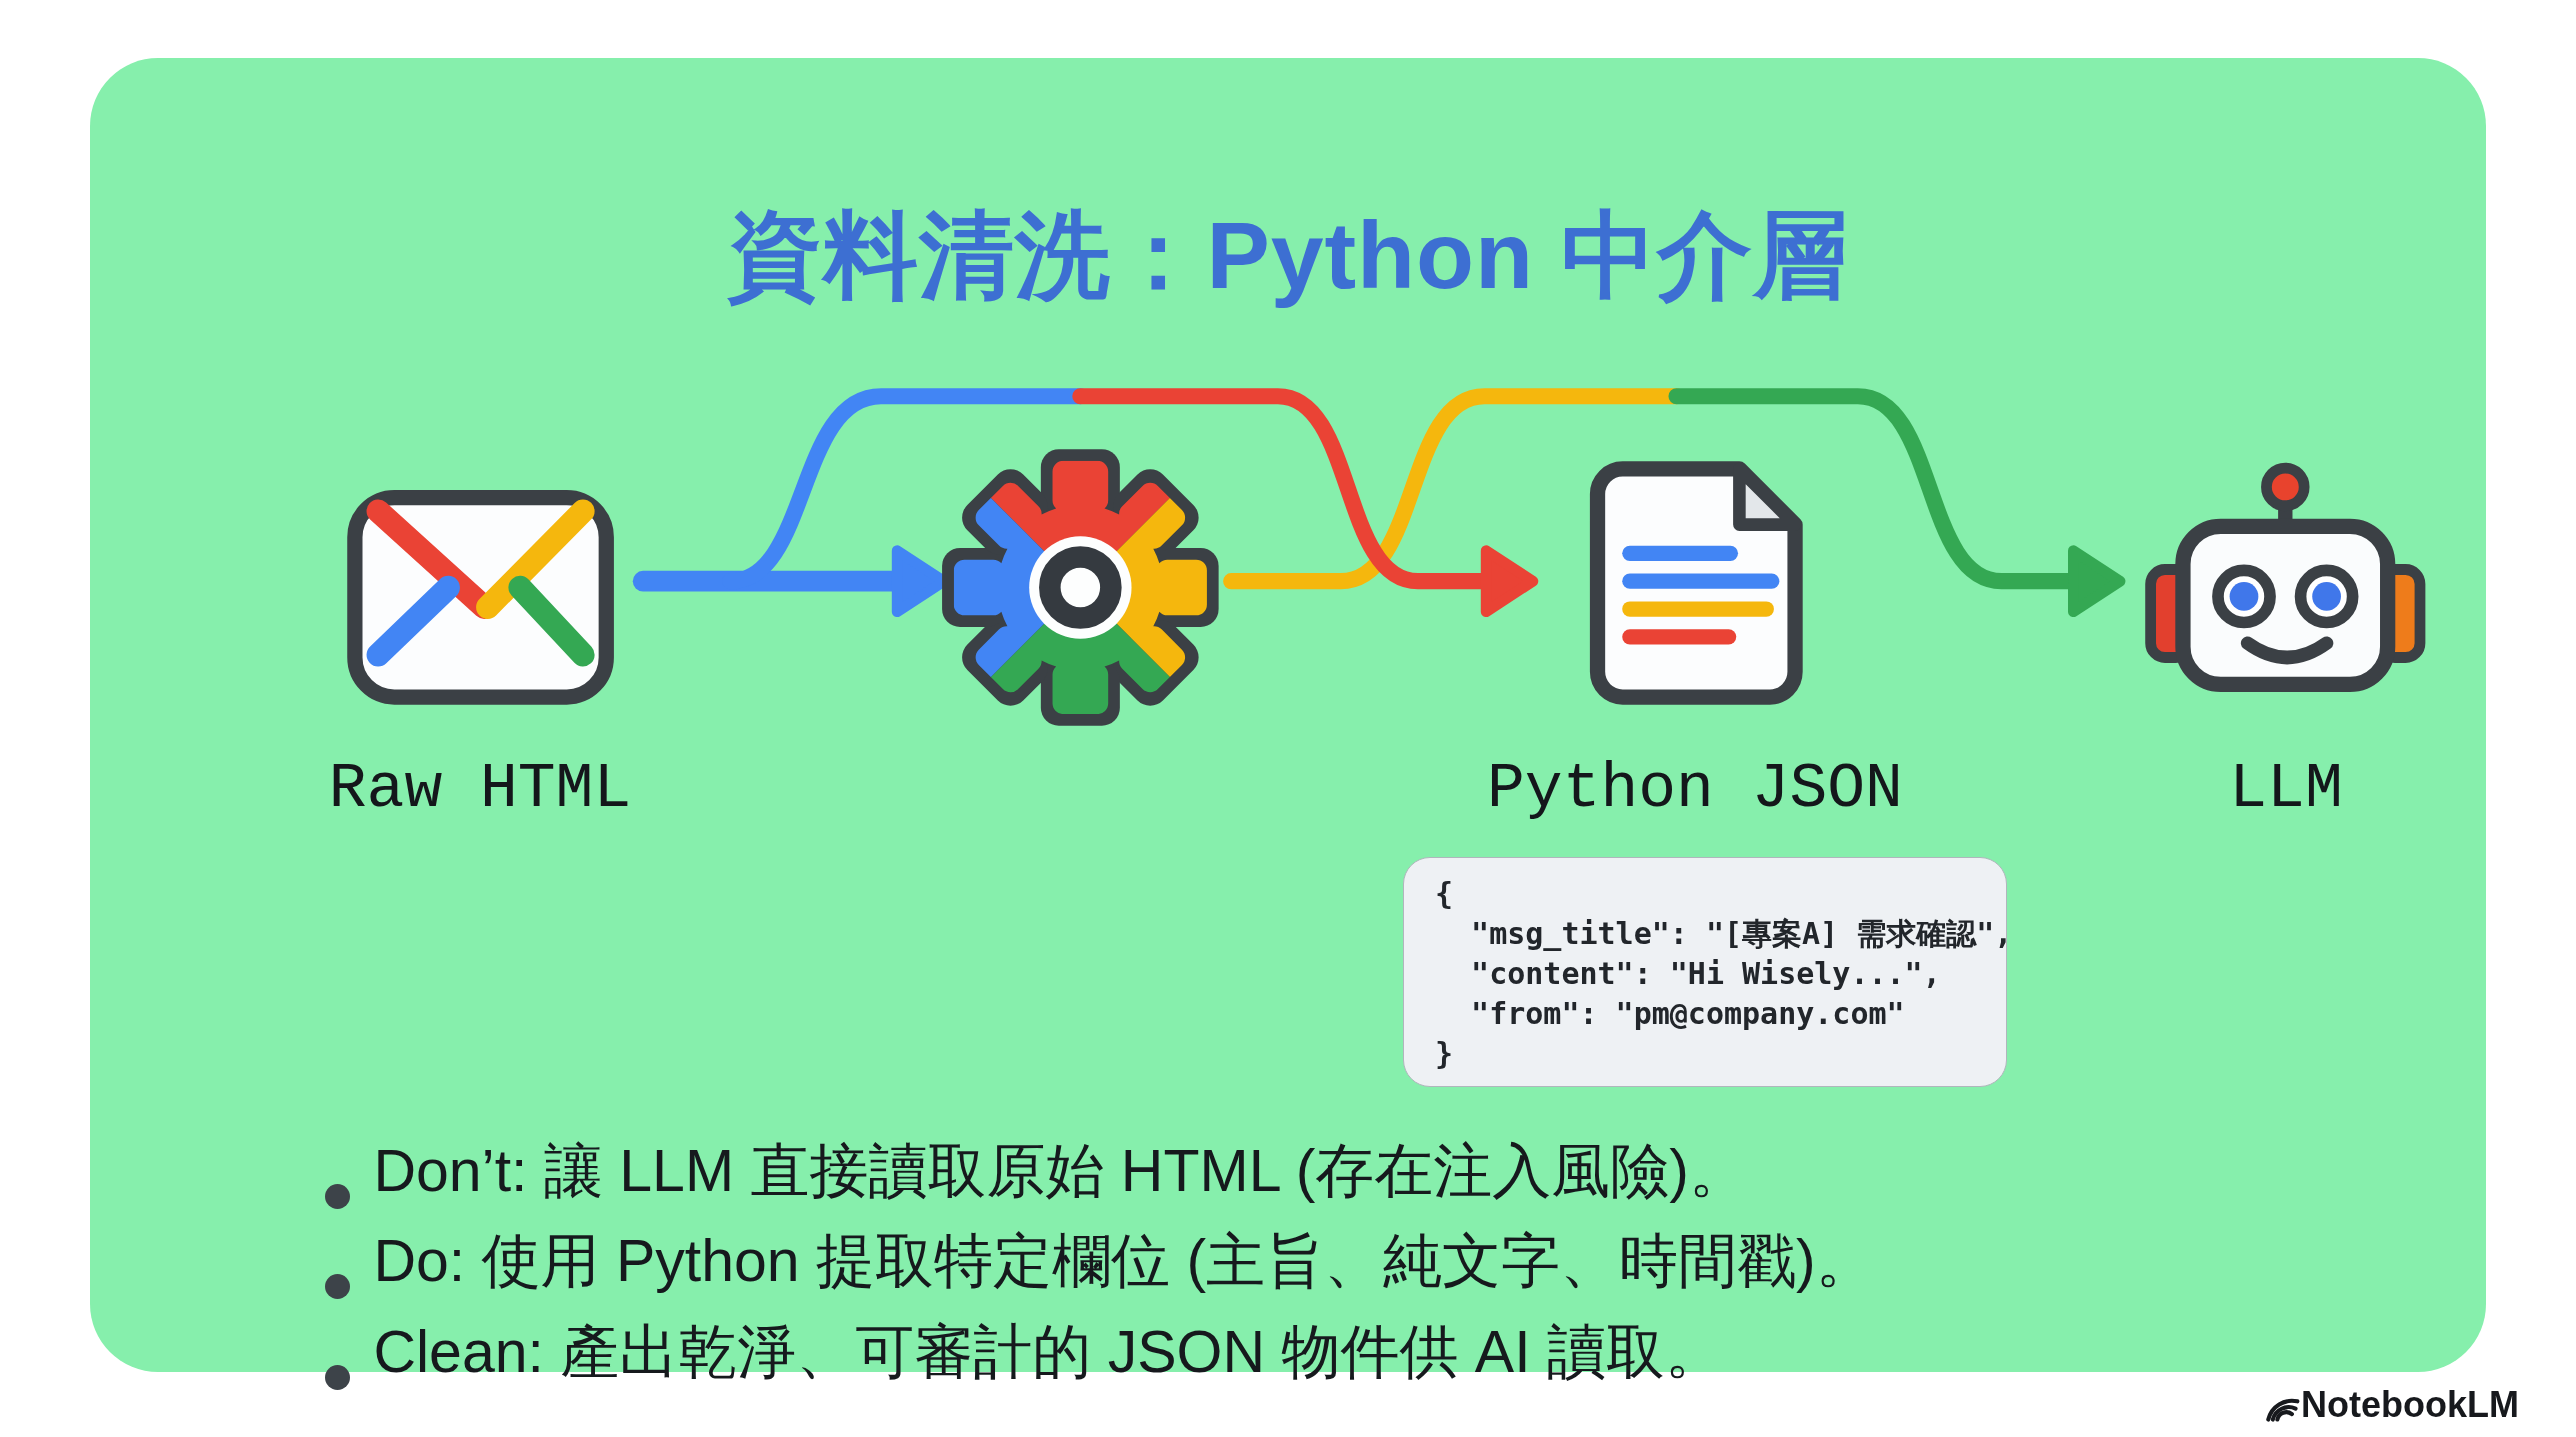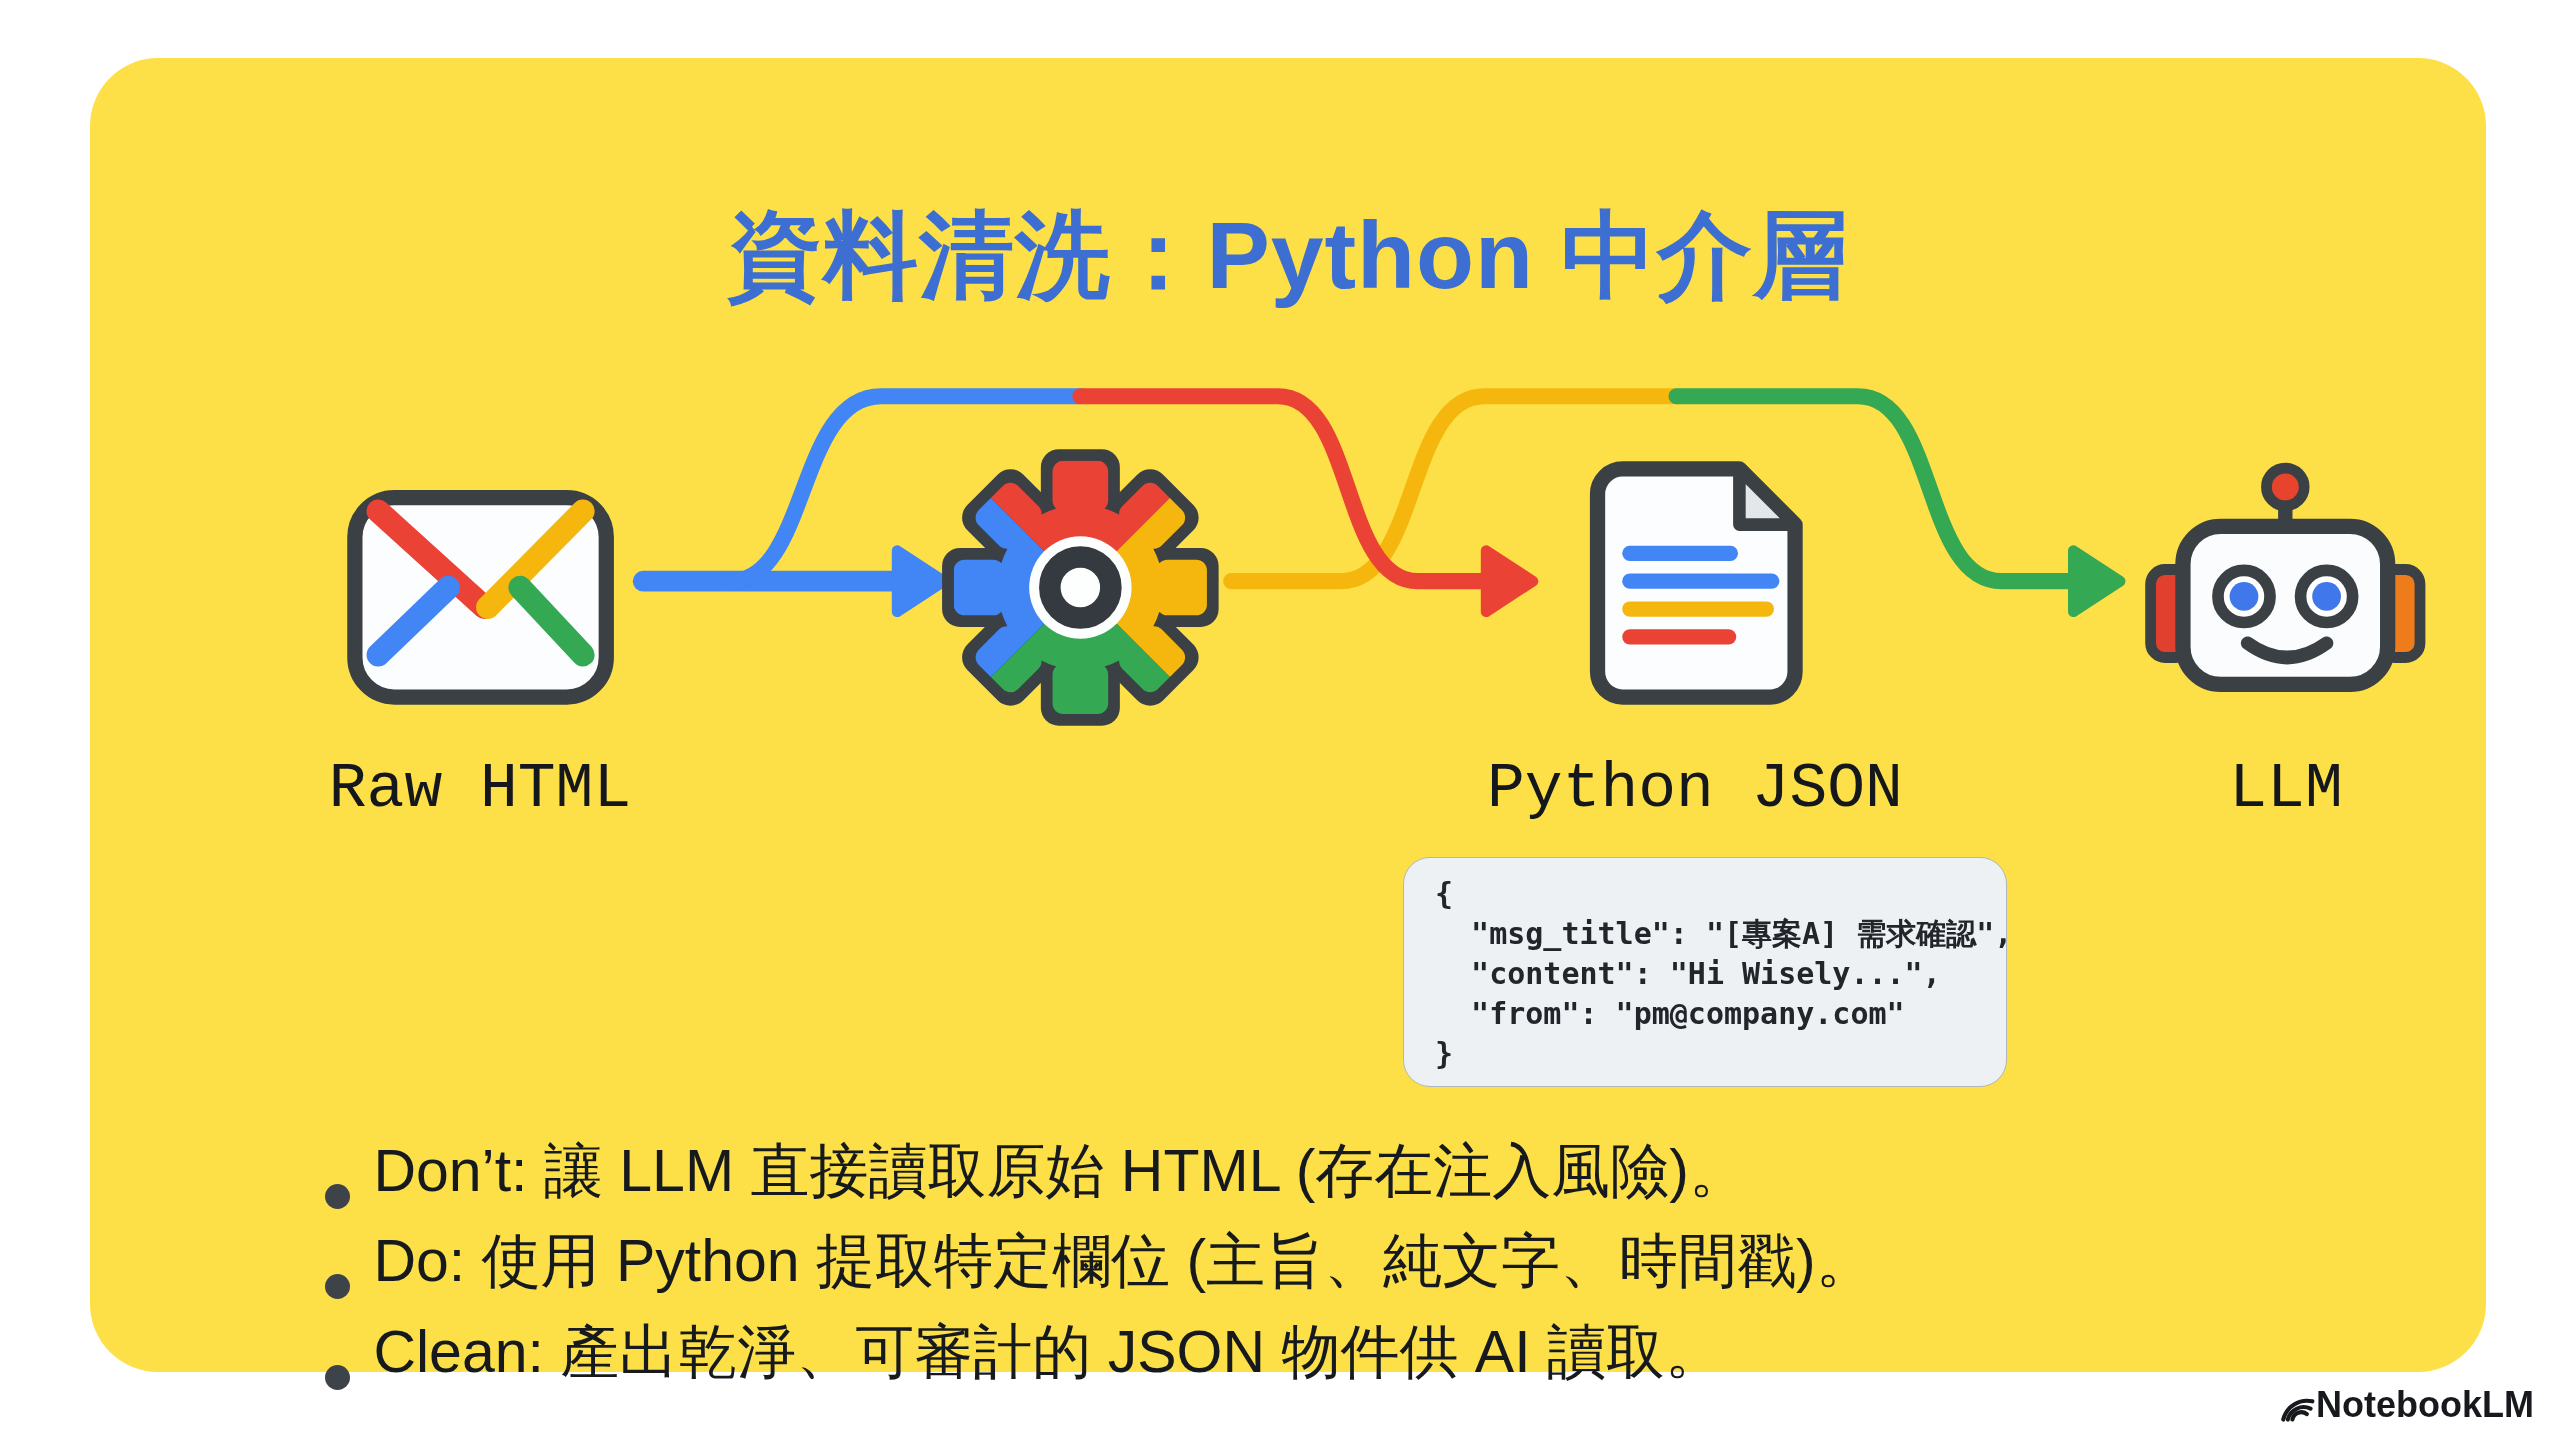--- a/index.html
+++ b/index.html
@@ -2,21 +2,21 @@
 <html style="font-size:14.4px"><head>
 <meta charset="utf-8">
 <style>
   html,body{margin:0;padding:0;}
   body{
     width:2576px;height:1438px;background:#ffffff;position:relative;overflow:hidden;
     font-family:"Liberation Sans","DejaVu Sans",sans-serif;
   }
   .card{
     position:absolute;left:90px;top:58px;width:2396px;height:1314px;
-    background:#fde047;border-radius:68px;
+    background:#86efac;border-radius:68px;
   }
   .title{
     position:absolute;left:0;top:135px;width:100%;text-align:center;
     font-size:95px;font-weight:700;color:#3d6fd2;letter-spacing:0.9px;
   }
   .flow-svg{position:absolute;left:0;top:305px;width:2576px;height:422px;}
   .node-label{
     position:absolute;top:694px;transform:translateX(-50%);
     font-size:63px;font-weight:500;color:#14171b;text-align:center;
     line-height:76px;white-space:pre-line;font-family:Liberation Mono, monospace;
@@ -29,21 +29,21 @@
     font-size:30px;line-height:40px;font-weight:600;color:#22262b;white-space:pre;
   }
   .bullets{position:absolute;left:235px;top:1075px;}
   .bullet-row{display:flex;align-items:flex-end;margin-bottom:14.4px;}
   .bullet-dot{
     width:25px;height:25px;border-radius:50%;background:#3d4349;
     margin-right:23.4px;flex-shrink:0;
   }
   .bullet-text{font-size:59px;line-height:76px;color:#16191d;}
   .watermark{
-    position:absolute;right:42px;top:1384px;display:flex;align-items:center;gap:0;
+    position:absolute;right:57px;top:1384px;display:flex;align-items:center;gap:0;
   }
   .watermark-text{font-size:36px;font-weight:700;color:#17191d;}
 </style>
 </head>
 <body>
 
 <div class="page">
   <div class="card">
 
     <div class="title">資料清洗：Python 中介層</div>

